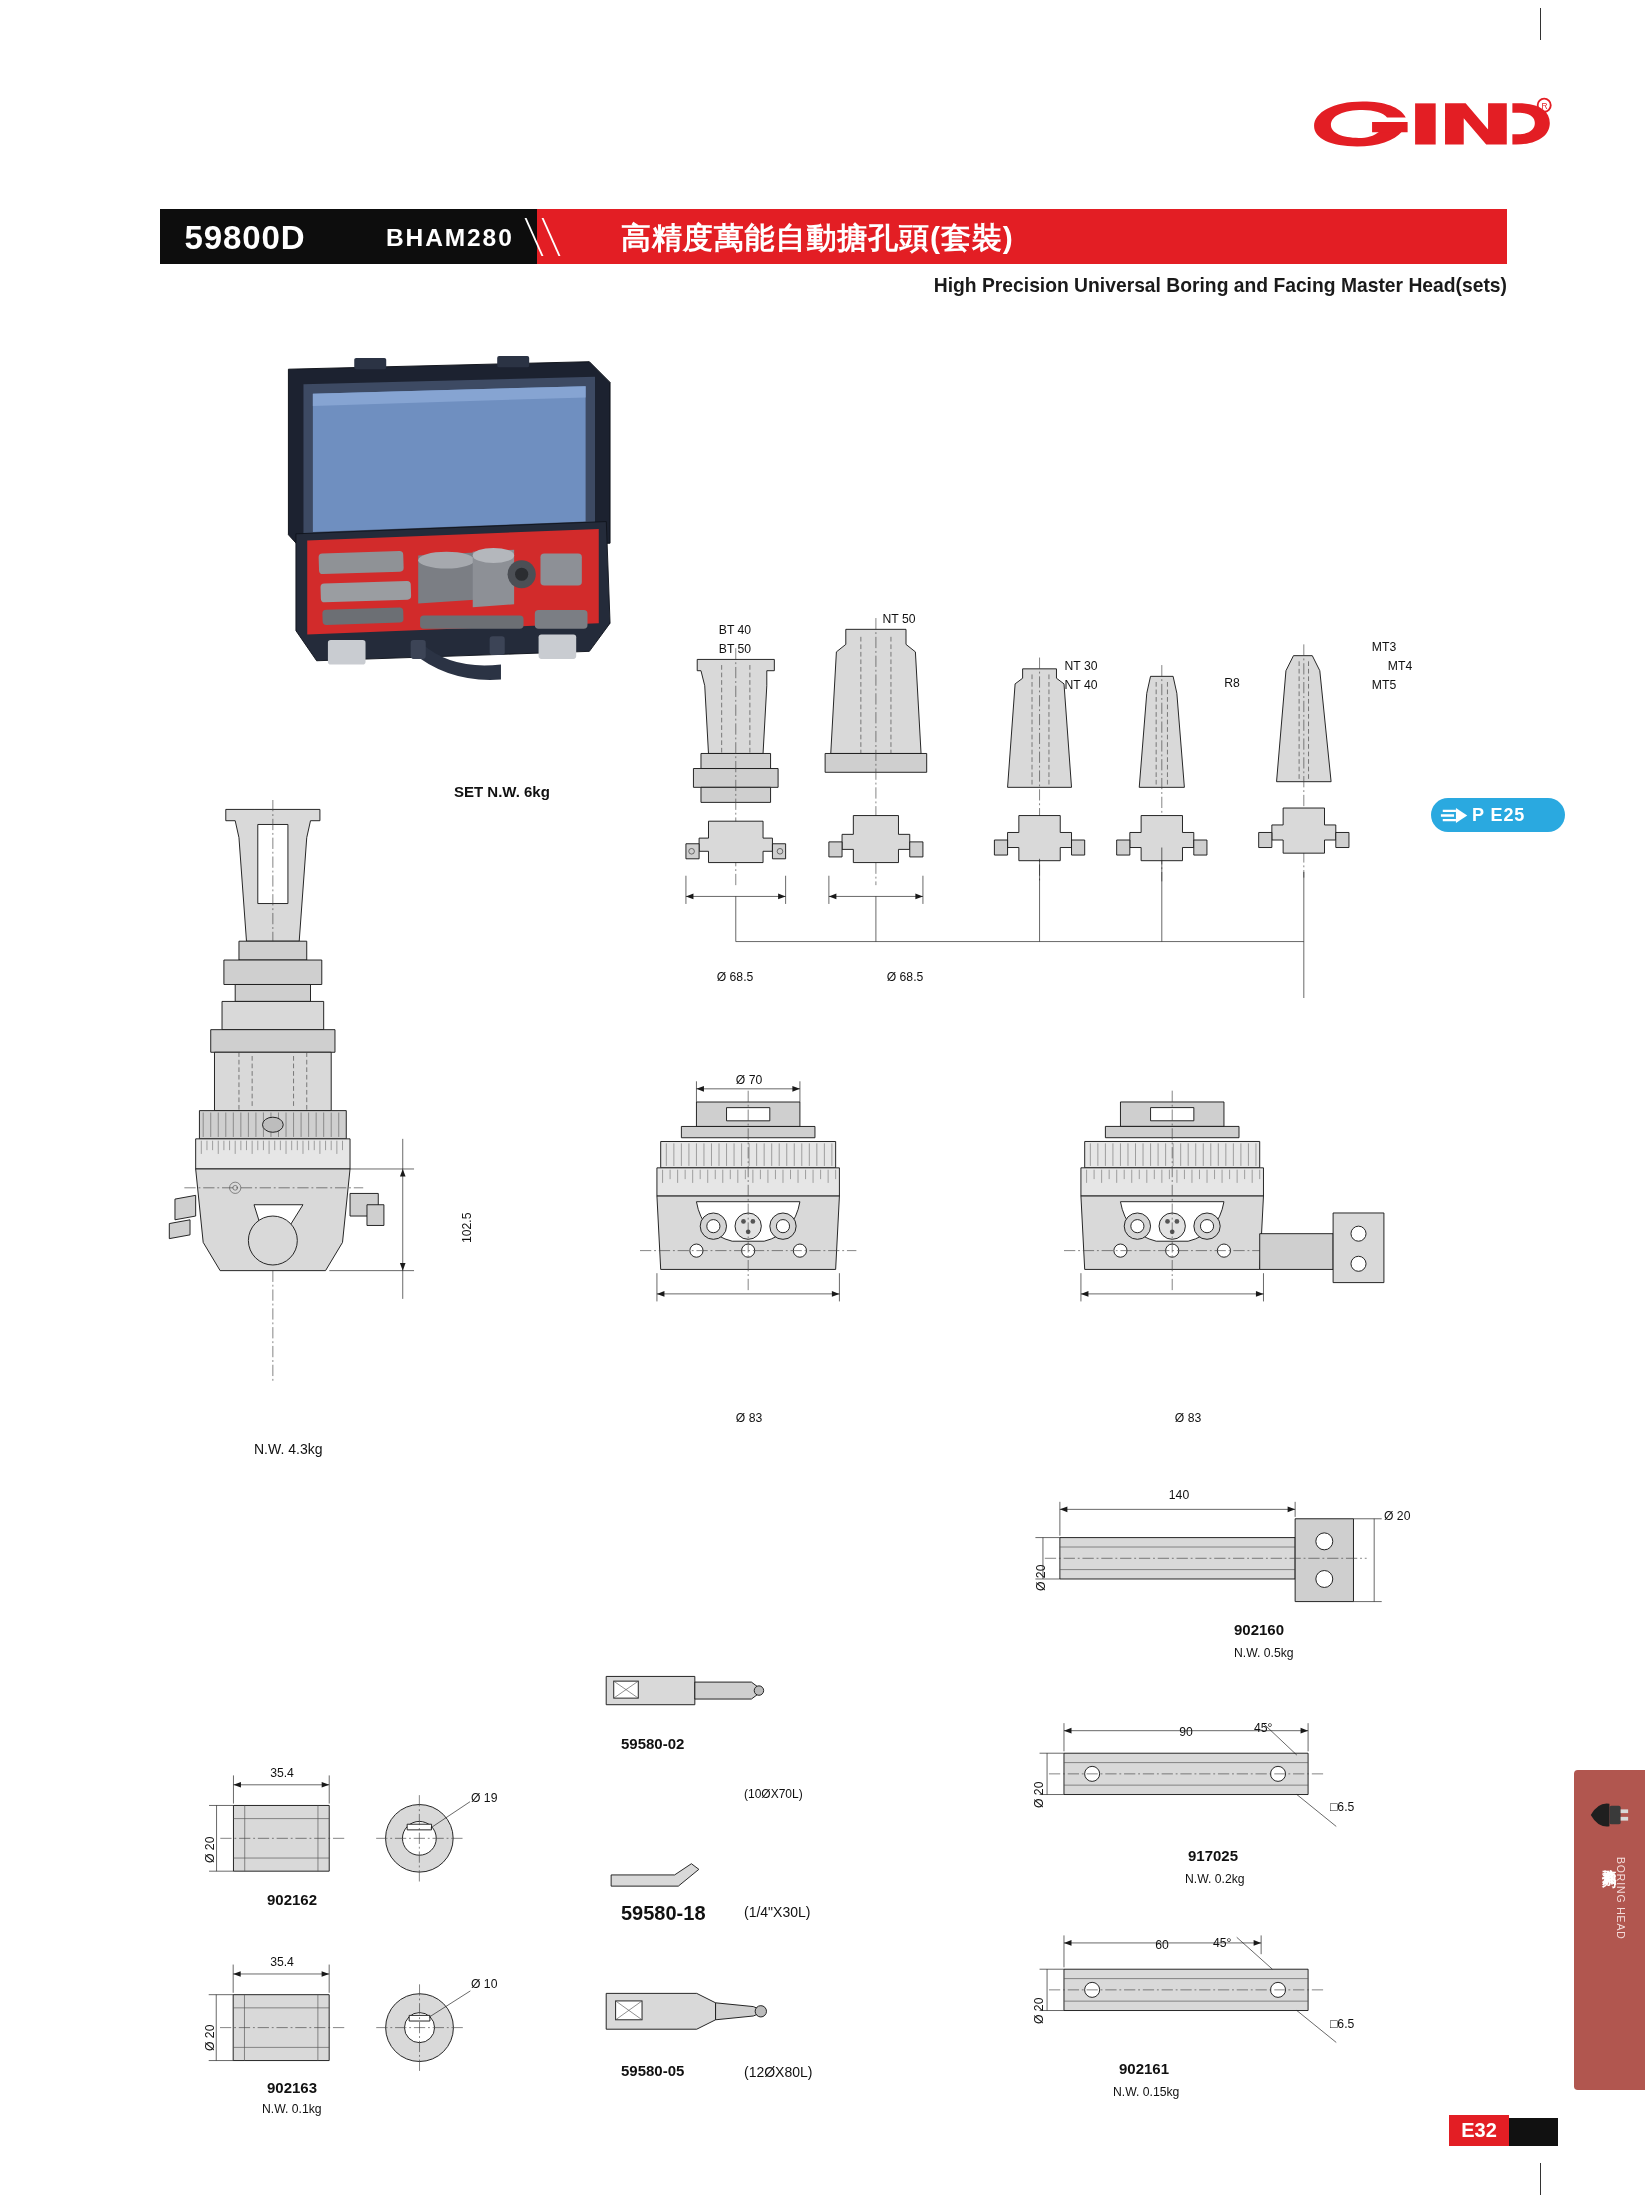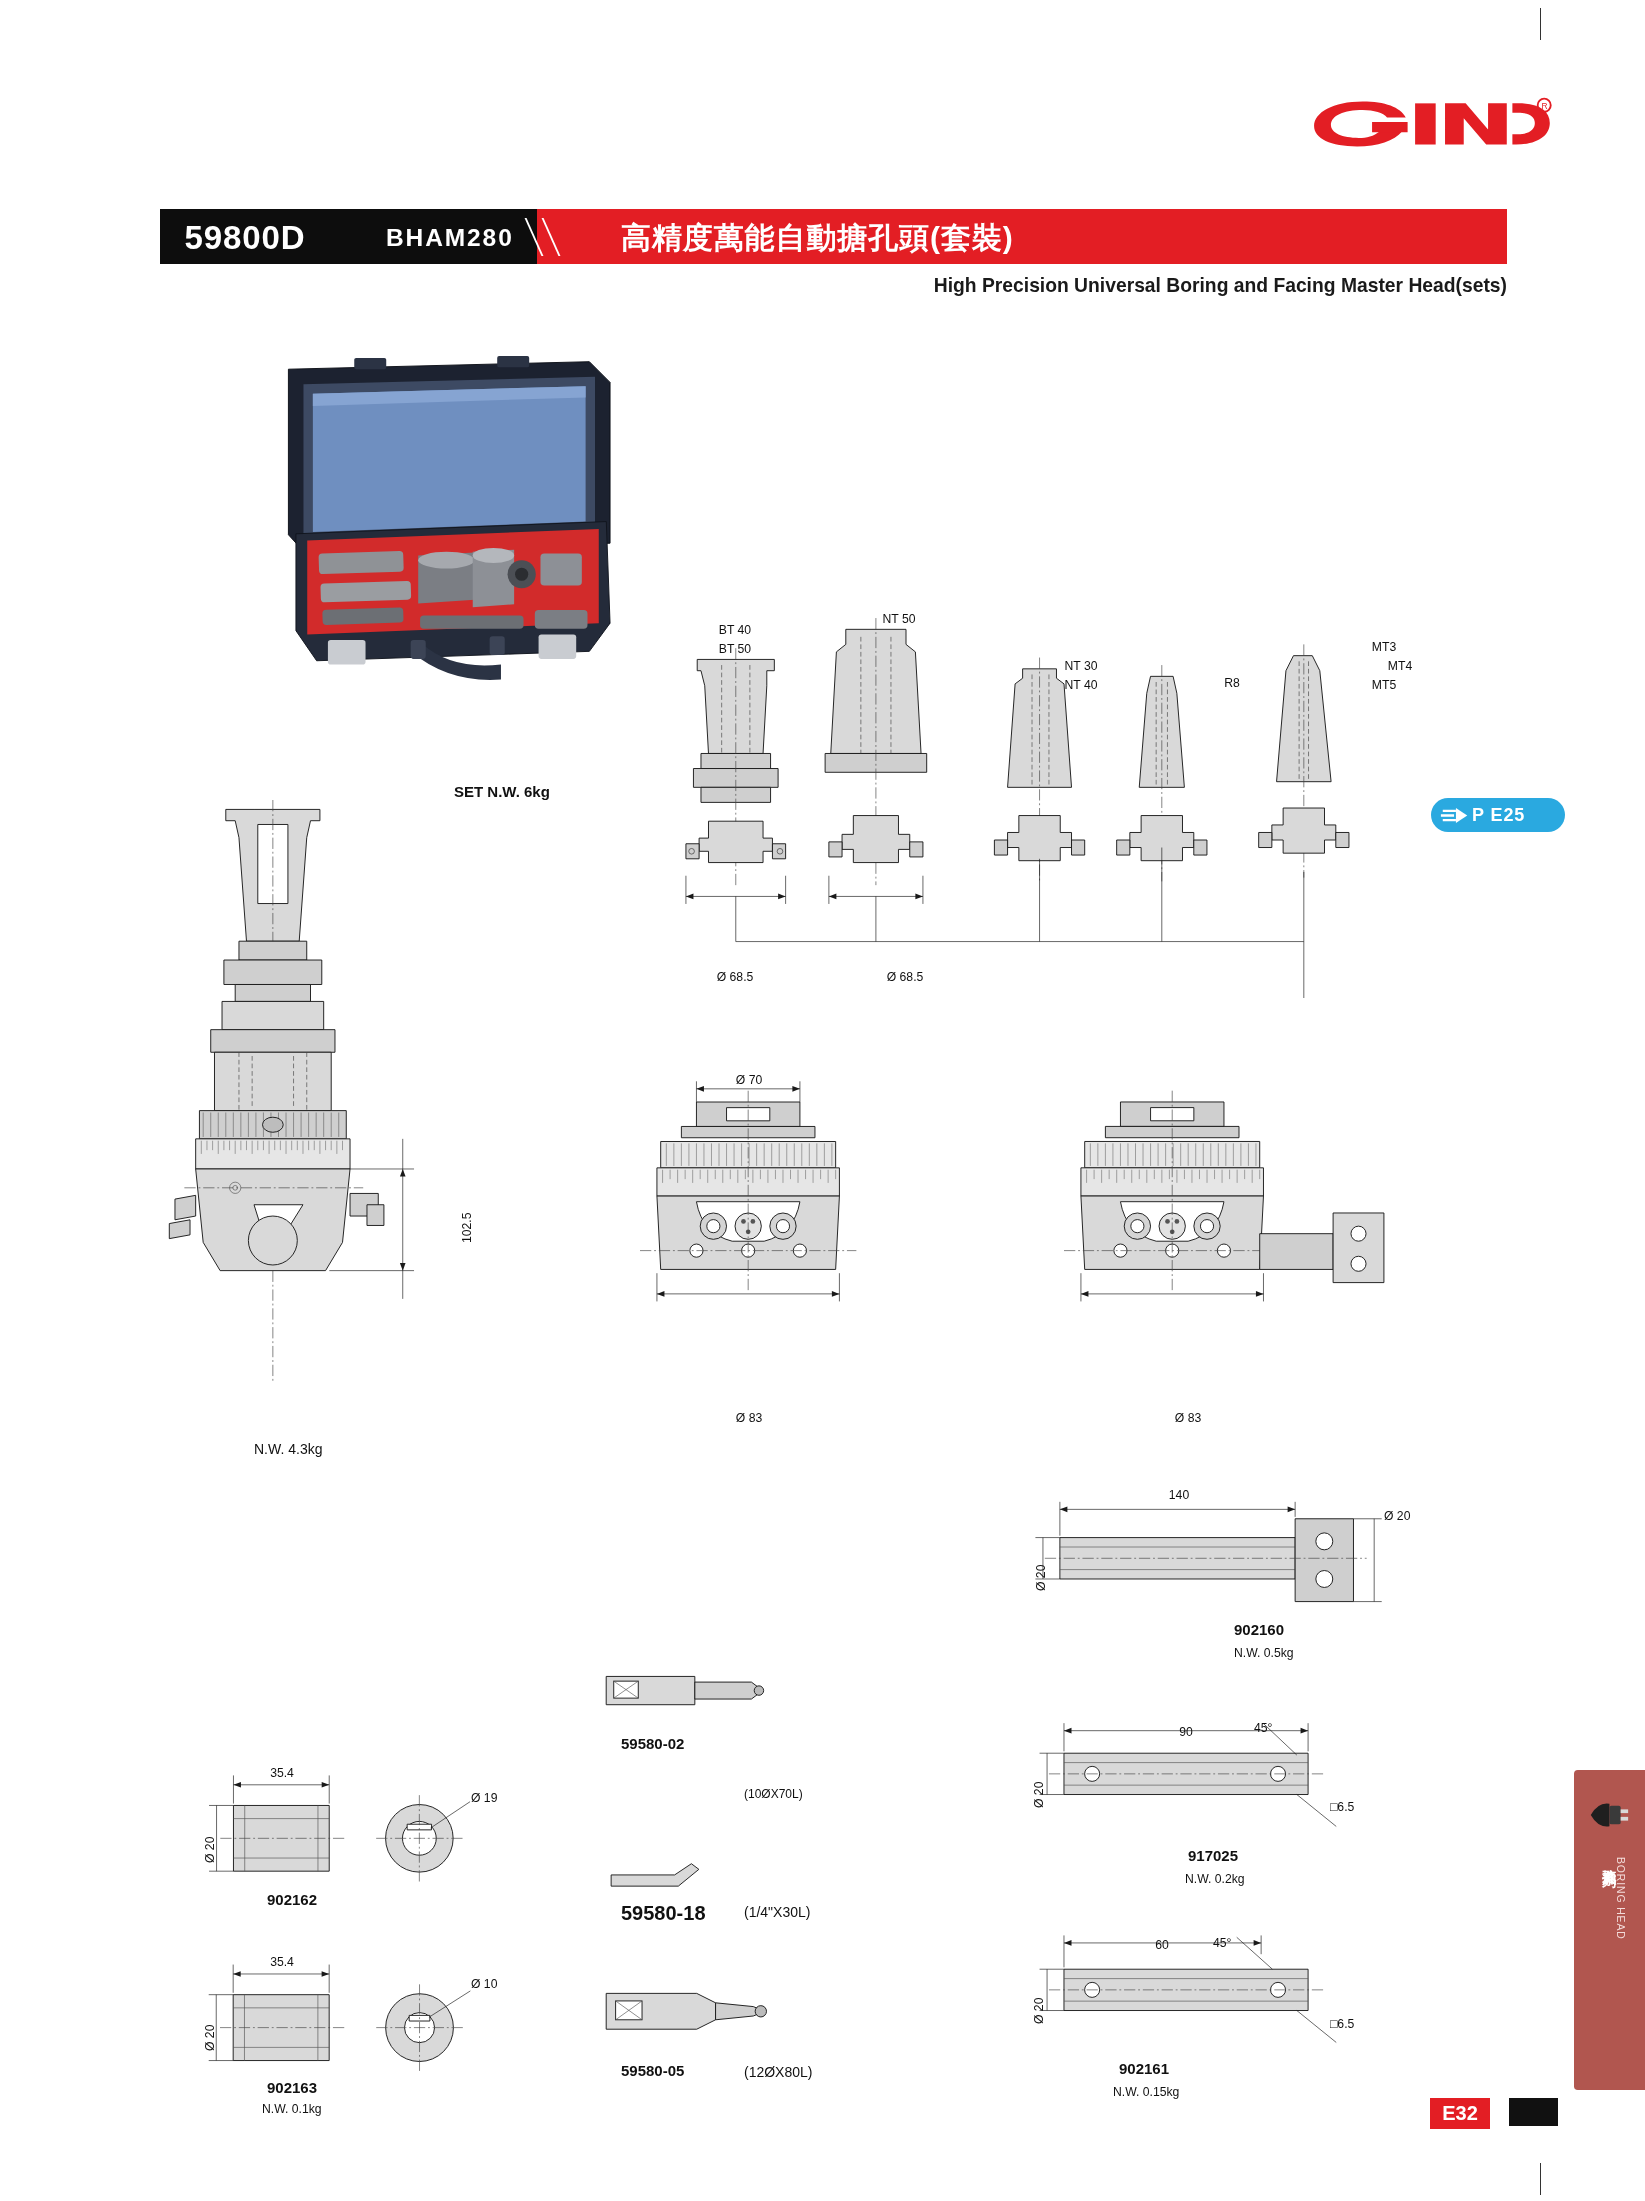--- a/index.html
+++ b/index.html
@@ -59,21 +59,21 @@
   
   .sidetab{position:absolute;right:0;top:1770px;width:71px;height:320px;background:#b1564f;
      border-radius:3.8px 0 0 3.8px;}
   .sidetab .tabtxt{position:absolute;left:50%;top:87px;transform:translateX(-50%) ;
      writing-mode:vertical-rl;font-size:14px;color:#fff;letter-spacing:1.9px;font-weight:bold;line-height:24.5px;}
   .sidetab .tabtxt2{position:absolute;left:50%;top:87px;transform:translateX(5.6px);
      writing-mode:vertical-rl;font-size:10.4px;color:#f3dcda;letter-spacing:0.9px;}
   .plugicon{position:absolute;left:13px;top:26px;width:43px;height:38px;}
 
   
-  .pagenum{position:absolute;right:87px;bottom:73px;display:flex;align-items:flex-start;gap:19px;}
+  .pagenum{position:absolute;right:87px;bottom:56px;display:flex;align-items:flex-end;}
   .pn-red{background:#e31e24;color:#fff;font-size:20px;font-weight:bold;padding:3.8px 12.2px;}
   .pn-black{background:#111;width:49px;height:28px;}
 
   
   .pbadge{position:absolute;left:1431px;top:798px;width:134px;height:34px;background:#2aa9e0;
      border-radius:17px;display:flex;align-items:center;}
   .pbadge .ptxt{color:#fff;font-size:18px;font-weight:bold;margin-left:41px;letter-spacing:0.9px;}
   .pbadge .phand{position:absolute;left:7.5px;top:6.6px;width:32px;height:21px;}
 </style>
 </head>

